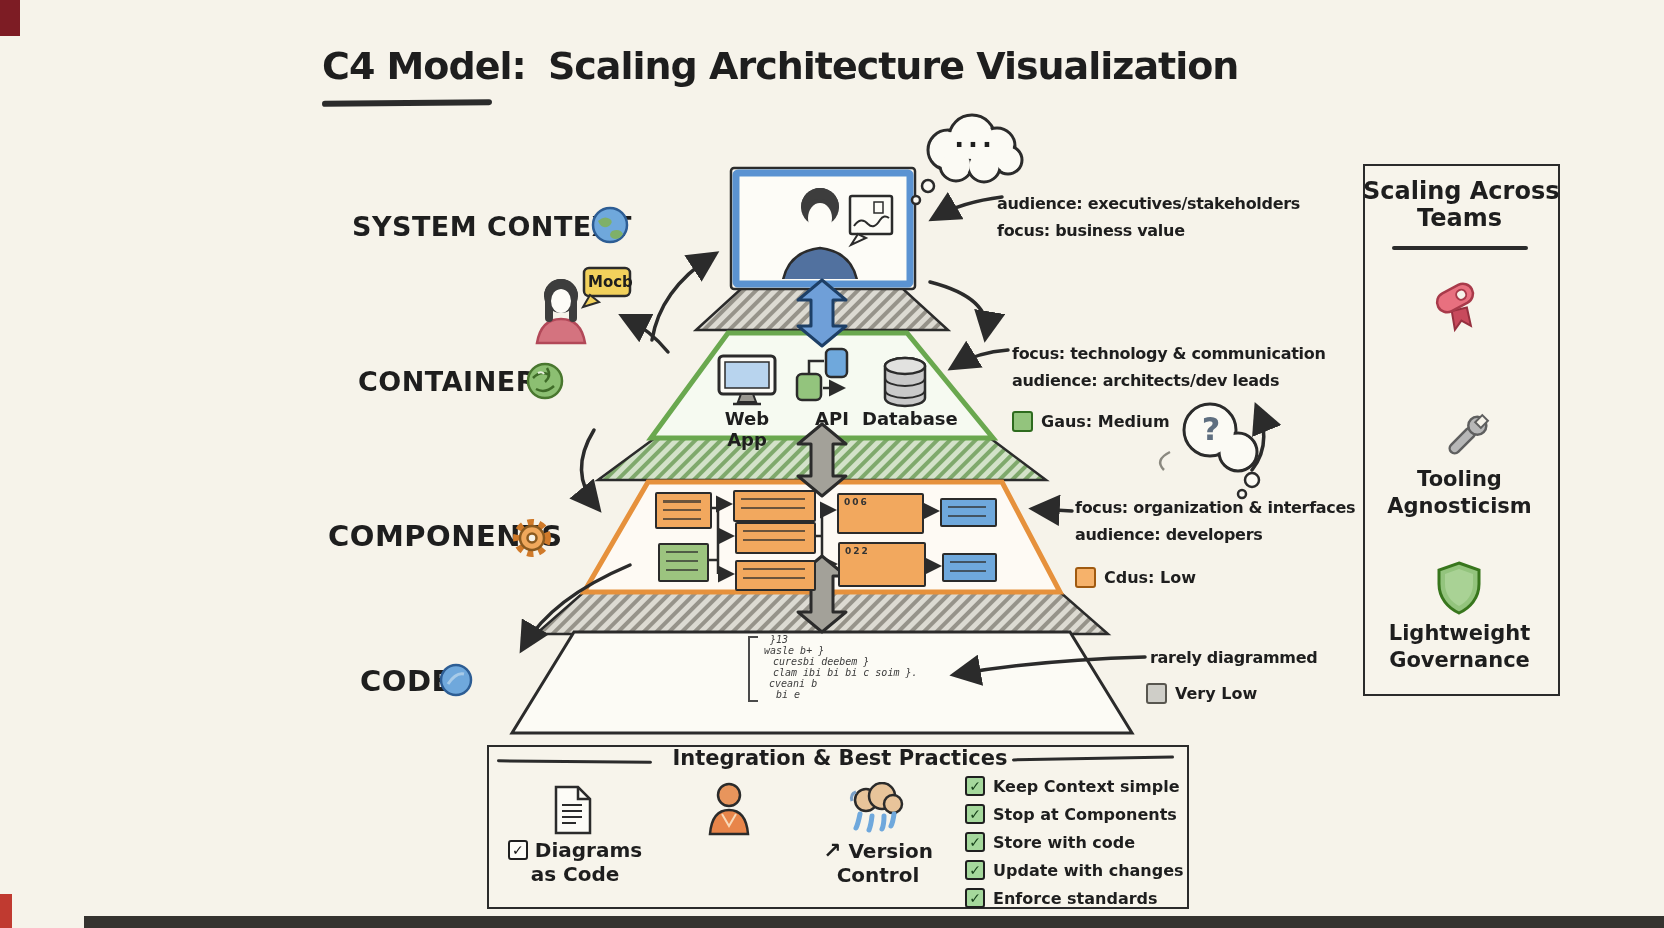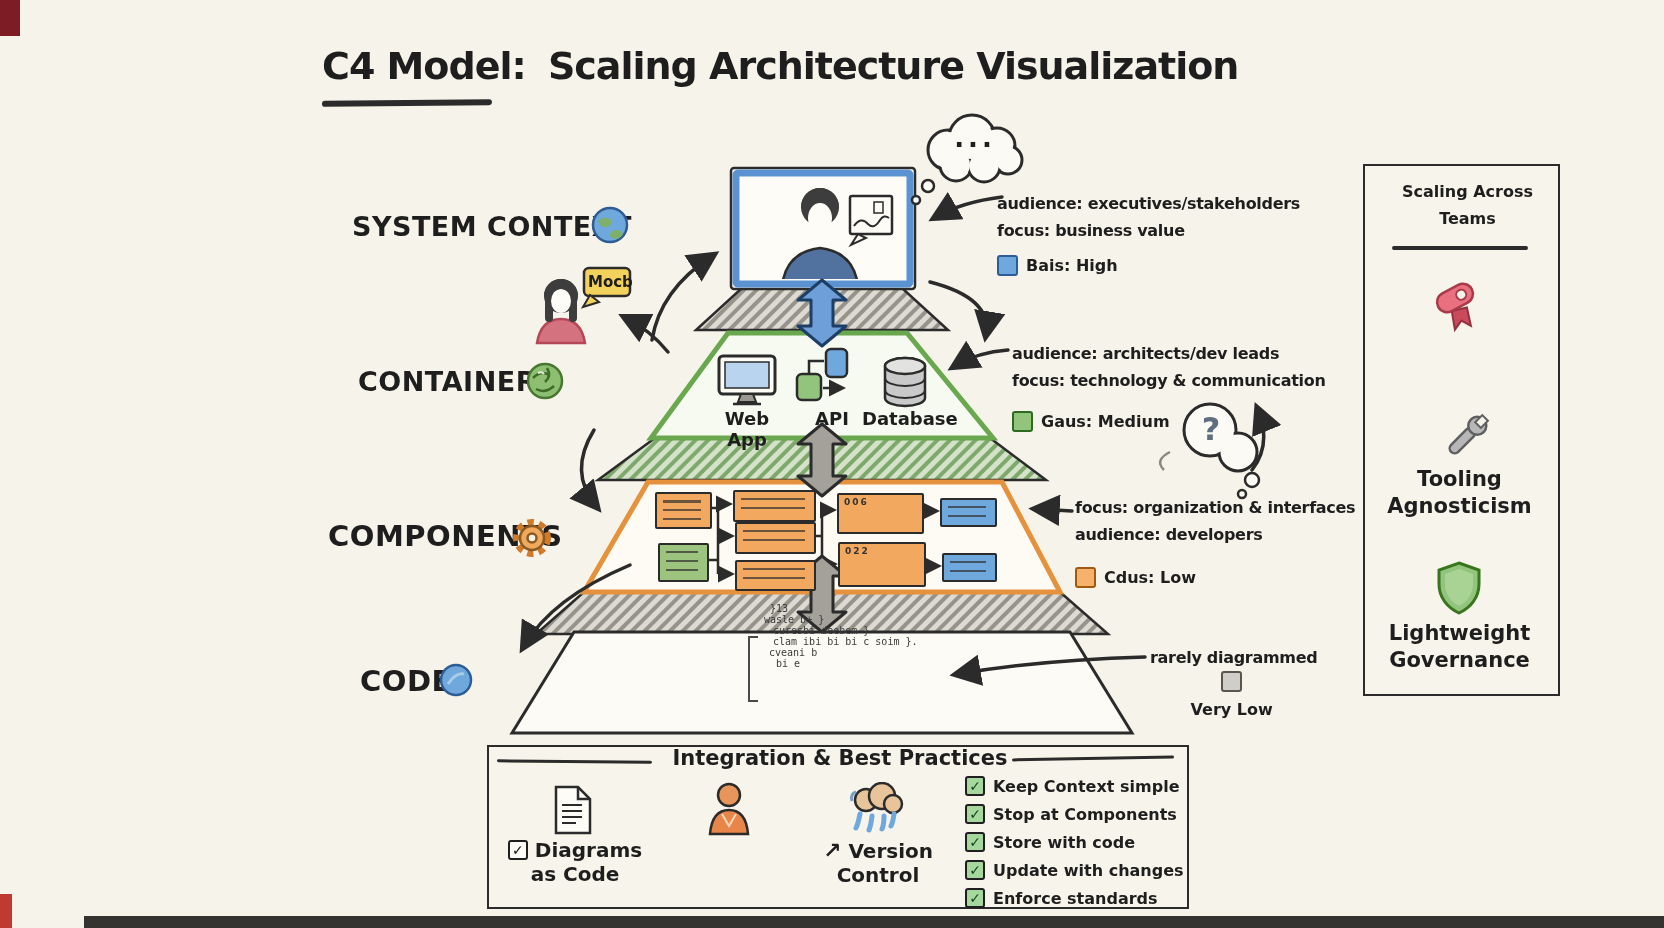--- a/index.html
+++ b/index.html
@@ -273,66 +273,62 @@
     <span class="bigtxt">022</span>
     </div>
   <div class="cbox c-bl" style="left:940px;top:498px;width:53px;height:25px;">
       <div class="ln"></div>
     </div>
   <div class="cbox c-bl" style="left:942px;top:553px;width:51px;height:25px;">
       <div class="ln"></div>
     </div>
 
   <div class="abs" style="left:748px;top:636px;width:8px;height:62px;border-left:2.5px solid #4a4a4a;border-top:2.5px solid #4a4a4a;border-bottom:2.5px solid #4a4a4a;"></div>
-  <div class="code-lines" style="left:764px;top:603px;">
+  <div class="code-lines" style="left:764px;top:634px;font-style:italic;">
     <div style="margin-left:6px;">}13</div>
     <div>wasle b+  }</div>
     <div style="margin-left:9px;">curesbi deebem }</div>
     <div style="margin-left:9px;">clam ibi bi bi c soim }.</div>
     <div style="margin-left:5px;">cveani b</div>
     <div style="margin-left:12px;">bi e</div>
   </div>
 
   <div class="ann" style="left:997px;top:190px;">
     <div class="ann-line">audience: executives/stakeholders</div>
     <div class="ann-line">focus: business value</div>
-    <div class="detail-row" style="margin-top:11px;">
-      <span class="sq sq-blue"></span>
-      <span>Bais: High</span>
-    </div>
   </div>
 
   <div class="ann" style="left:1012px;top:340px;">
+    <div class="ann-line">focus: technology &amp; communication</div>
     <div class="ann-line">audience: architects/dev leads</div>
-    <div class="ann-line">focus: technology &amp; communication</div>
     <div class="detail-row" style="margin-top:17px;">
       <span class="sq sq-green"></span>
       <span>Gaus: Medium</span>
     </div>
   </div>
 
   <div class="ann" style="left:1075px;top:494px;">
     <div class="ann-line">focus: organization &amp; interfaces</div>
     <div class="ann-line">audience: developers</div>
     <div class="detail-row" style="margin-top:19px;">
       <span class="sq sq-orange"></span>
       <span>Cdus: Low</span>
     </div>
   </div>
 
   <div class="ann" style="left:1150px;top:644px;">
     <div class="ann-line">rarely diagrammed</div>
-    <div class="detail-row" style="margin-top:0;margin-left:-4px;flex-direction:column;">
+    <div class="detail-row" style="margin-top:12px;margin-left:-4px;">
       <span class="sq sq-gray"></span>
       <span>Very Low</span>
     </div>
   </div>
 
   <div class="panel" style="left:1363px;top:164px;width:193px;height:528px;"></div>
-  <div class="rp-label" style="left:1363px;top:178px;font-size:16px;padding-left:8px;">
+  <div class="rp-label" style="left:1363px;top:178px;font-size:24px;">
     <div>Scaling Across</div>
     <div>Teams</div>
   </div>
   <div class="ink-underline" style="left:1392px;top:246px;width:136px;height:4px;"></div>
 
   <svg class="abs" style="left:1430px;top:278px;" width="52" height="56">
     <g transform="rotate(-28 26 24)">
       <path d="M18 30 l-6 18 l10 -5 l6 9 l5 -18 z" fill="#c84a5c" stroke="#96303f" stroke-width="2"></path>
       <rect x="8" y="10" width="38" height="20" rx="10" fill="#e8707f" stroke="#a83a4a" stroke-width="2.5"></rect>
       <circle cx="34" cy="20" r="5" fill="#f6f3ea" stroke="#a83a4a" stroke-width="2"></circle>

